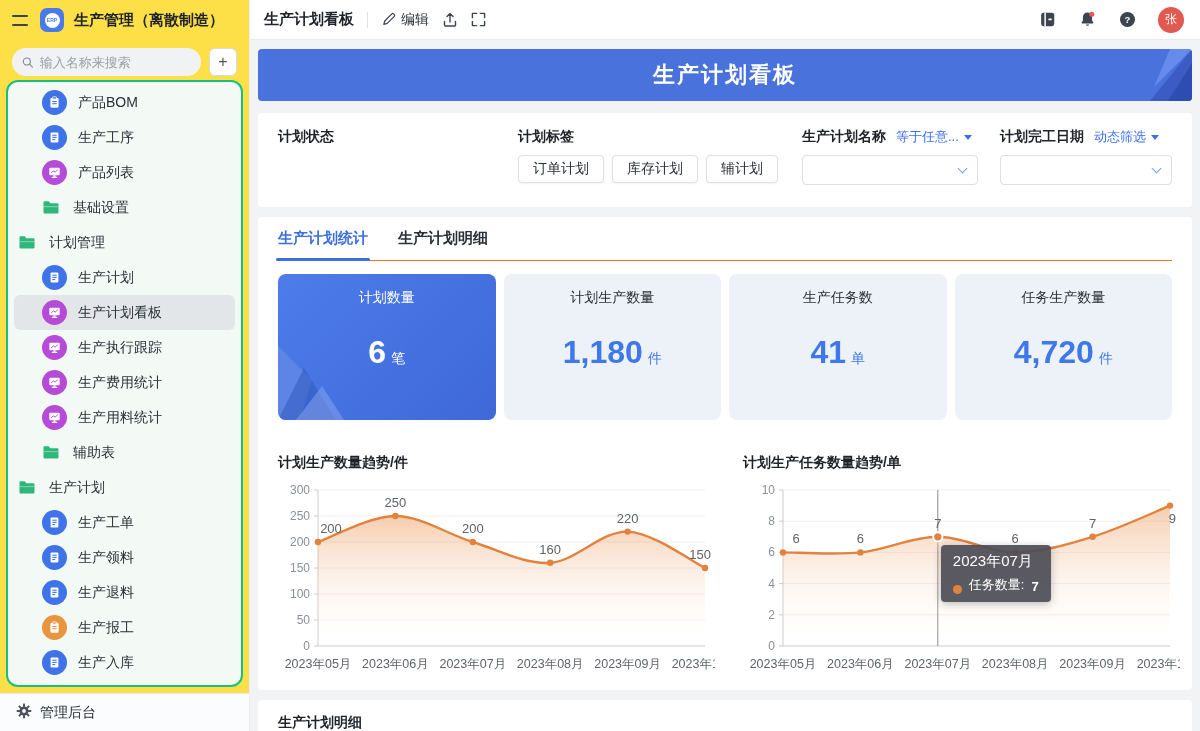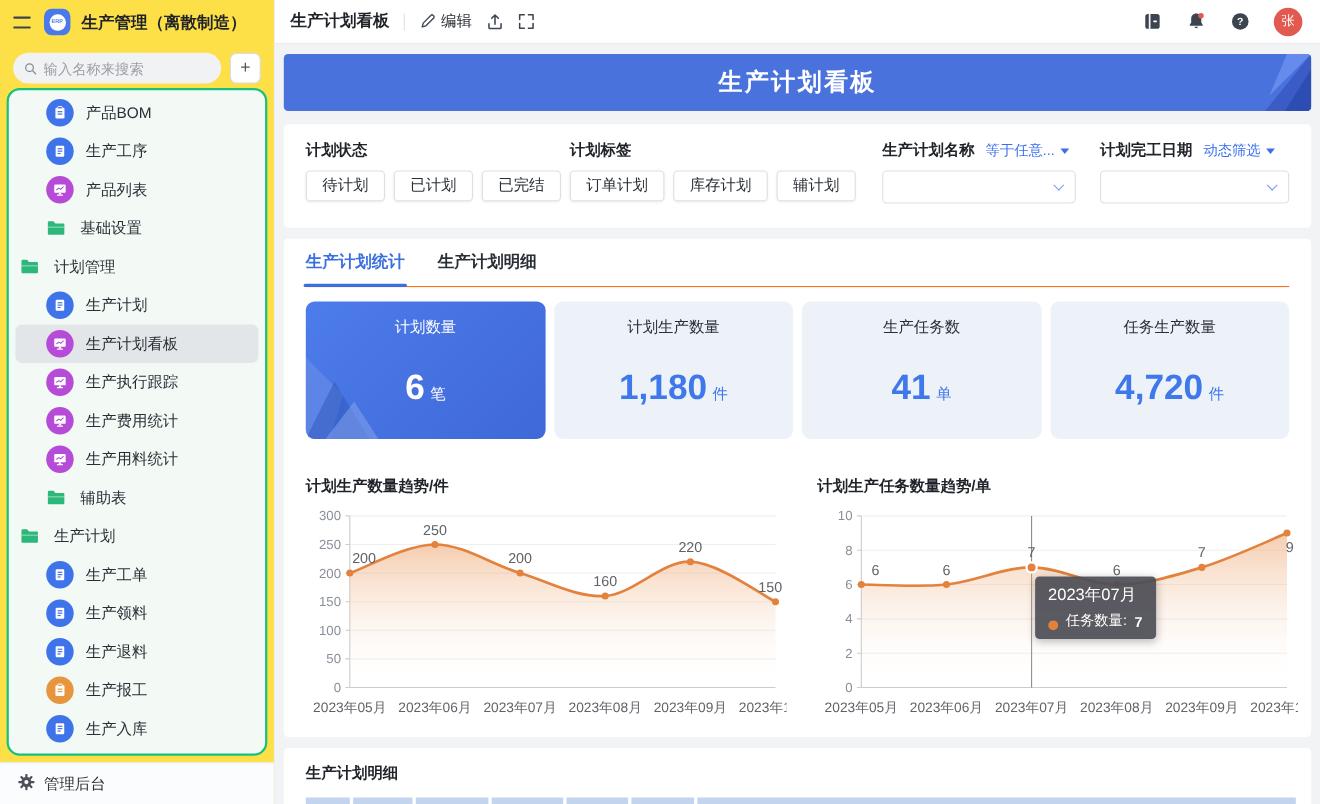--- a/index.html
+++ b/index.html
@@ -53,21 +53,21 @@
   .fbtn{height:28px;padding:0 14px;background:#fff;border:1px solid #dcdfe3;border-radius:4px;font-size:14px;color:#2a2f36;box-shadow:0 1px 2px rgba(0,0,0,.05);cursor:pointer;white-space:nowrap;}
   .fselect{margin-top:8px;height:30px;border:1px solid #dcdfe3;border-radius:4px;display:flex;align-items:center;justify-content:flex-end;padding:0 11px;cursor:pointer;background:#fff;}
   .chev{width:7px;height:7px;border-right:1.6px solid #7d9df2;border-bottom:1.6px solid #7d9df2;transform:rotate(45deg);margin-top:-4px;}
 
   .main-card{background:#fff;border-radius:4px;margin-bottom:10px;padding:0 20px 10px;}
   .tabs{height:44px;display:flex;gap:30px;border-bottom:1px solid #f97316;}
   .tab{display:flex;align-items:center;font-size:15px;font-weight:600;color:#2a2f36;position:relative;cursor:pointer;}
   .tab.active{color:#3b6fe0;}
   .tab.active::after{content:"";position:absolute;left:-2px;right:-2px;bottom:-1px;height:3px;background:#3b6fe0;border-radius:2px;}
   .stats{display:flex;gap:8px;margin-top:13px;}
-  .stat{flex:1;height:125px;border-radius:8px;background:#edf1f8;position:relative;overflow:hidden;text-align:center;cursor:pointer;}
+  .stat{flex:1;height:146px;border-radius:8px;background:#edf1f8;position:relative;overflow:hidden;text-align:center;cursor:pointer;}
   .stat .lbl{margin-top:15px;font-size:14px;color:#2a2f36;position:relative;z-index:1;}
   .stat .val{margin-top:27px;font-size:32px;font-weight:600;color:#3e78ea;position:relative;z-index:1;}
   .stat .unit{font-size:14px;font-weight:400;margin-left:5px;}
   .stat.hl{background:linear-gradient(135deg,#4d7ceb,#3f68d8);}
   .stat.hl .lbl,.stat.hl .val{color:#fff;}
   .stat .deco{position:absolute;left:0;bottom:0;z-index:0;}
 
   .charts{display:flex;gap:28px;margin-top:4px;}
   .chart{width:437px;}
   .chart-title{font-size:14px;font-weight:700;color:#1f2329;margin:30px 0 4px;}
@@ -363,25 +363,20 @@
           <polygon points="150,0 108,52 150,52" fill="#3a5cc4"></polygon>
           <polygon points="128,0 150,0 112,38" fill="#6c8fee" opacity=".85"></polygon>
           <polygon points="150,14 126,52 150,52" fill="#2d4bb0" opacity=".9"></polygon>
         </svg>
       </section>
 
       <section class="filter-card">
         <div class="fgroup fg-status">
           <div class="fhead">
               <span>计划状态</span>
-            </div>
-          <div class="fbtns" id="statusBtns">
-              <button class="fbtn">待计划</button>
-              <button class="fbtn">已计划</button>
-              <button class="fbtn">已完结</button>
             </div>
         </div>
         <div class="fgroup fg-tags">
           <div class="fhead">
               <span>计划标签</span>
             </div>
           <div class="fbtns" id="tagBtns">
               <button class="fbtn">订单计划</button>
               <button class="fbtn">库存计划</button>
               <button class="fbtn">辅计划</button>

